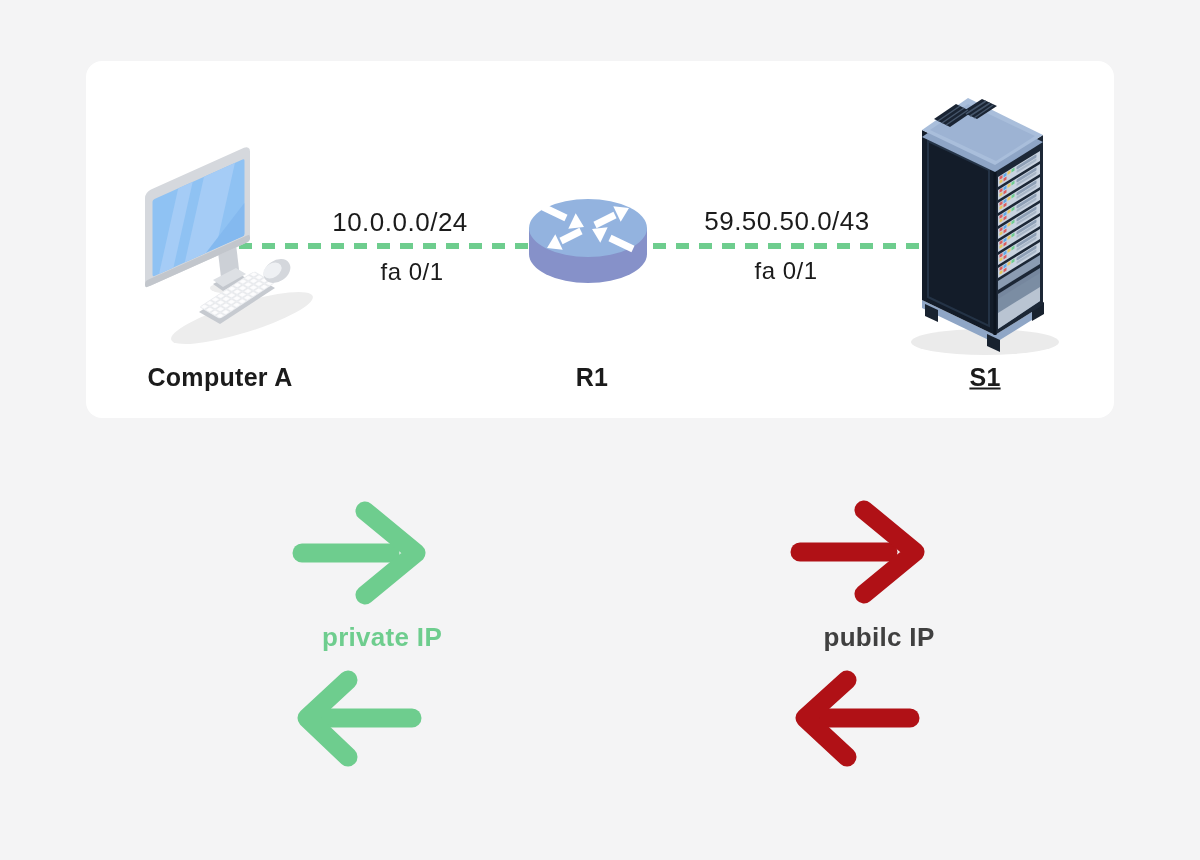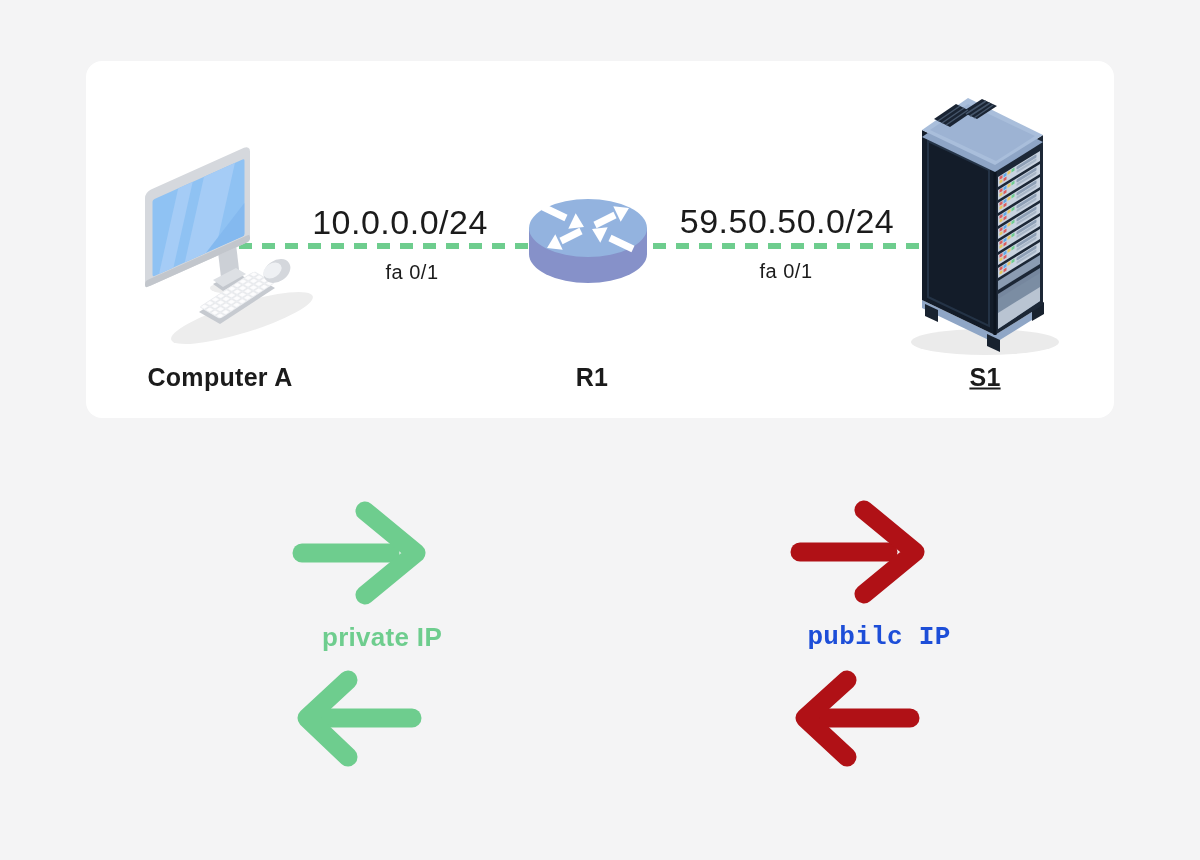--- a/index.html
+++ b/index.html
@@ -10,26 +10,26 @@
   }
   .card{
     position:absolute;left:86px;top:61px;width:1028px;height:357px;
     background:#ffffff;border-radius:16px;
   }
   svg.scene{position:absolute;left:0;top:0;}
   .lbl{
     position:absolute;transform:translate(-50%,-50%);
     white-space:nowrap;color:#1b1b1b;line-height:1;
   }
-  .net{font-size:34px;font-weight:400;letter-spacing:.5px;}
-  .iface{font-size:20px;font-weight:400;letter-spacing:.5px;}
+  .net{font-size:26px;font-weight:400;letter-spacing:.5px;}
+  .iface{font-size:24px;font-weight:400;letter-spacing:.5px;}
   .device{font-size:25px;font-weight:700;letter-spacing:.3px;}
   .caption{font-size:26px;font-weight:700;letter-spacing:.3px;margin-left:34px;}
   .caption.private{color:#6ecd8e;}
-  .caption.public{color:#1d4ed8;font-family:Liberation Mono, monospace;}
+  .caption.public{color:#404040;}
 </style>
 </head>
 <body>
 
 <div class="card"></div>
 
 <svg class="scene" width="1200" height="860" viewBox="0 0 1200 860">
 
   <defs>
     <clipPath id="scr">
@@ -168,21 +168,21 @@
     </g>
     <g>
       <path d="M910,718 L828,718"></path>
       <path d="M847,680 L805,718 L847,757"></path>
     </g>
   </g>
 </svg>
 
 <div class="lbl net" style="left:400px;top:222px;">10.0.0.0/24</div>
 <div class="lbl iface" style="left:412px;top:272px;">fa 0/1</div>
-<div class="lbl net" style="left:787px;top:221px;">59.50.50.0/24</div>
+<div class="lbl net" style="left:787px;top:221px;">59.50.50.0/43</div>
 <div class="lbl iface" style="left:786px;top:271px;">fa 0/1</div>
 
 <div class="lbl device" style="left:220px;top:377px;">Computer A</div>
 <div class="lbl device" style="left:592px;top:377px;">R1</div>
 <div class="lbl device" style="left:985px;top:377px;text-decoration:underline;">S1</div>
 
 <div class="lbl caption private" style="left:348px;top:637px;">private IP</div>
 <div class="lbl caption public" style="left:845px;top:637px;">pubilc IP</div>
 
 </body></html>

